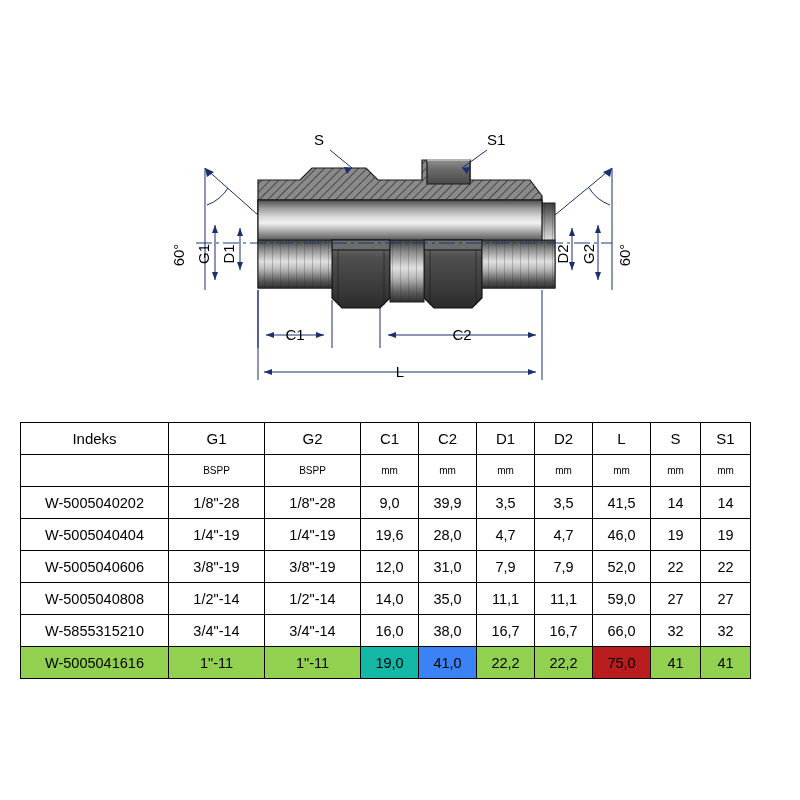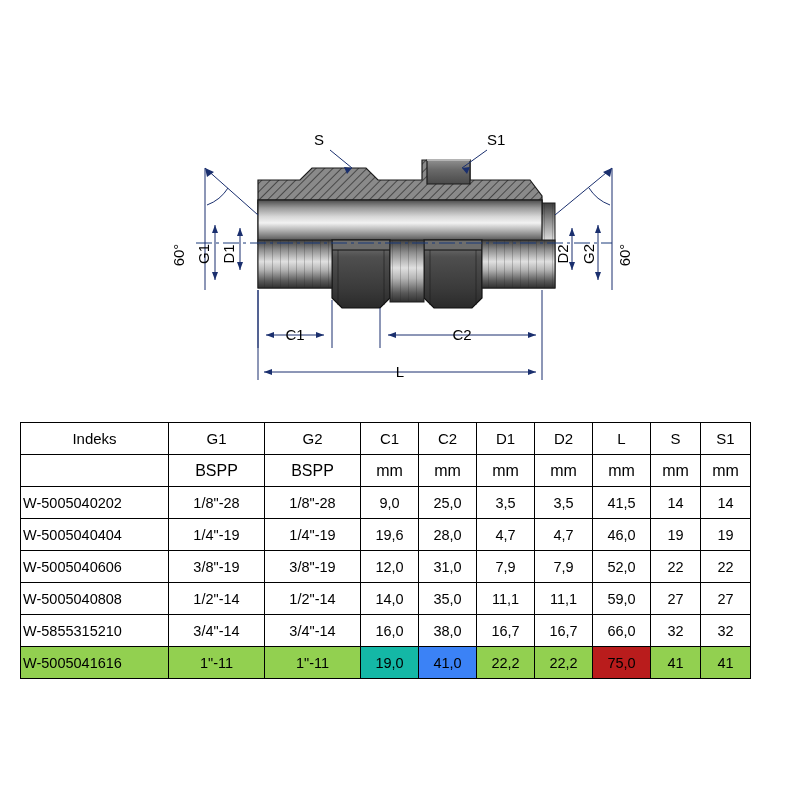--- a/index.html
+++ b/index.html
@@ -56,26 +56,26 @@
     color: #000;
     background: #ffffff;
   }
   table.spec col.c-index { width: 148px; }
   table.spec col.c-g     { width: 96px; }
   table.spec col.c-num   { width: 58px; }
   table.spec col.c-l     { width: 58px; }
   table.spec col.c-s     { width: 50px; }
 
   table.spec tr.header td { font-size: 15px; }
-  table.spec tr.units td  { font-size: 16px; }
+  table.spec tr.units td  { font-size: 10px; }
   table.spec tr.row-highlight td {
     background: #92d050;
   }
   table.spec td.idx {
-    text-align: left;
+    text-align: center;
   }
 </style>
 </head>
 <body>
 
 <div class="page">
 
   <div class="drawing">
     <svg width="800" height="405" viewBox="0 0 800 405" xmlns="http://www.w3.org/2000/svg">
       <defs>
@@ -290,21 +290,21 @@
           <td>mm</td>
           <td>mm</td>
           <td>mm</td>
         </tr>
 
         <tr>
           <td class="idx">W-5005040202</td>
           <td>1/8"-28</td>
           <td>1/8"-28</td>
           <td>9,0</td>
-          <td>25,0</td>
+          <td>39,9</td>
           <td>3,5</td>
           <td>3,5</td>
           <td>41,5</td>
           <td>14</td>
           <td>14</td>
         </tr>
         <tr>
           <td class="idx">W-5005040404</td>
           <td>1/4"-19</td>
           <td>1/4"-19</td>

